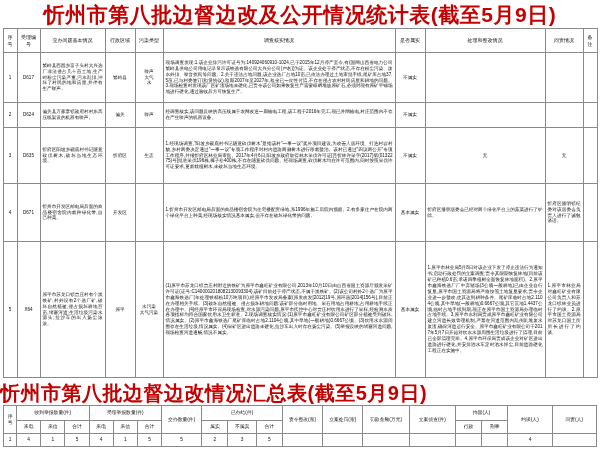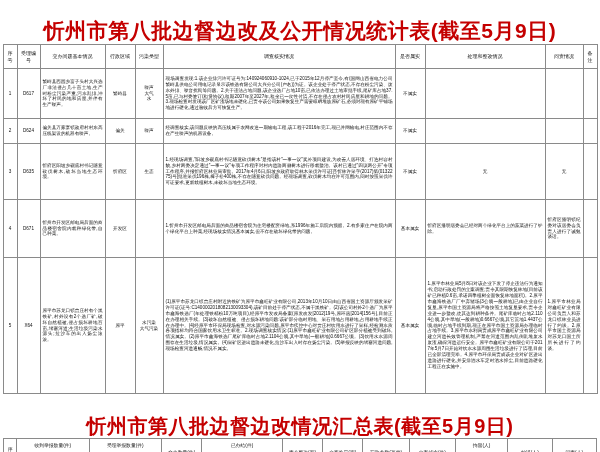--- a/index.html
+++ b/index.html
@@ -3,26 +3,26 @@
 <meta charset="utf-8">
 <style>
   html,body{margin:0;padding:0;background:#fff;}
   .doc{
     width:600px;height:452px;overflow:hidden;background:#fff;
     font-family:"Liberation Sans",sans-serif;color:#111;
     -webkit-text-size-adjust:none;text-size-adjust:none;position:relative;
   }
   .main-title{
     color:#c40000;font-weight:bold;text-align:center;
-    font-size:21px;line-height:26px;padding-top:18px;letter-spacing:0.5px;
+    font-size:21px;line-height:26px;padding-top:2px;letter-spacing:0.5px;
     white-space:nowrap;
   }
   .sub-title{
-    color:#c40000;font-weight:bold;text-align:center;
-    font-size:20px;line-height:24px;margin-top:18px;letter-spacing:0.5px;
+    color:#c40000;font-weight:bold;text-align:left;
+    font-size:20px;line-height:24px;margin-top:1px;letter-spacing:0.5px;
     white-space:nowrap;
   }
   table{border-collapse:collapse;table-layout:fixed;margin:0 auto;}
   .t1,.t2{width:594px;}
   .t1 th,.t1 td,.t2 th,.t2 td{
     border:1px solid #8a8a8a;overflow:hidden;vertical-align:middle;
     padding:1px 2px;box-sizing:border-box;
   }
   .t1 th{font-size:5px;font-weight:normal;text-align:center;line-height:1.3;}
   .t1 td{font-size:4.6px;line-height:1.3;}

